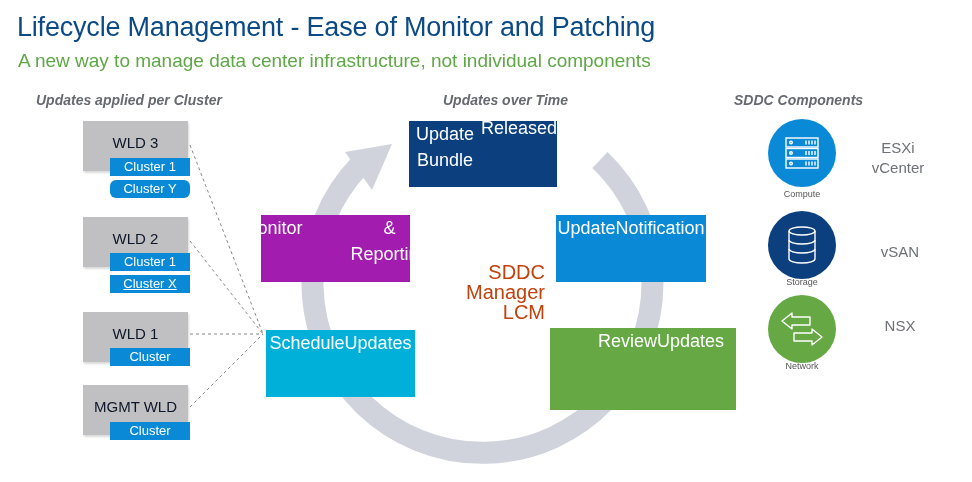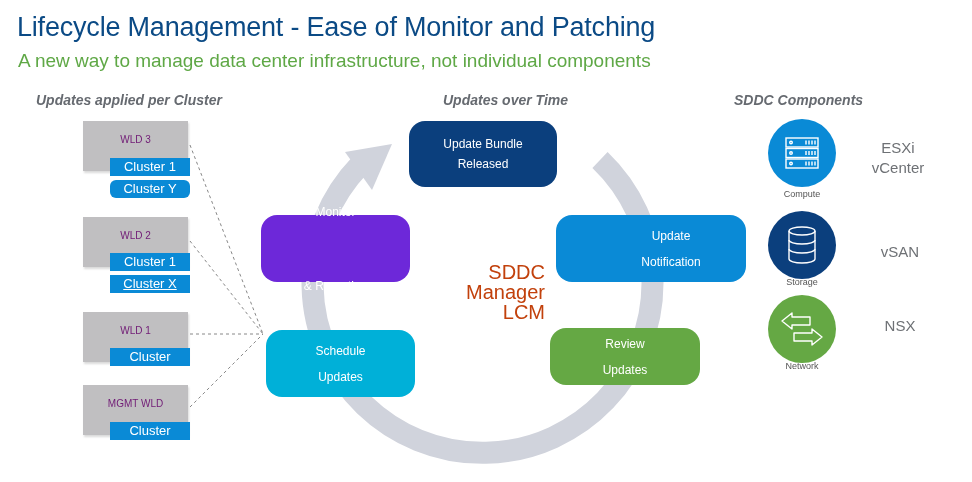--- a/index.html
+++ b/index.html
@@ -1,24 +1,24 @@
 <!DOCTYPE html>
 <html><head>
 <meta charset="utf-8">
 <style>
   html, body { margin: 0; padding: 0; }
   body { width: 972px; height: 482px; background: #ffffff; position: relative; overflow: hidden; font-family: "Liberation Sans", sans-serif; }
   .abs { position: absolute; }
   .title { left: 17px; top: 12px; font-size: 27px; color: #0b4a85; white-space: nowrap; letter-spacing: -0.2px; }
   .subtitle { left: 18px; top: 50px; font-size: 19px; color: #5fa846; white-space: nowrap; }
   .section-h { font-size: 14px; font-style: italic; font-weight: bold; color: #666a70; white-space: nowrap; }
-  .wld { background: #c0bfc1; color: #701a75; font-size: 10px; width: 105px; height: 50px; box-shadow: 1px 2px 2px rgba(0,0,0,0.15); }
+  .wld { background: #c0bfc1; color: #0f172a; font-size: 15px; width: 105px; height: 50px; box-shadow: 1px 2px 2px rgba(0,0,0,0.15); }
   .wld .lbl { position: absolute; left: 0; right: 0; top: 13px; text-align: center; }
   .cl { background: #0a8ad6; color: #ffffff; font-size: 13px; width: 80px; height: 18px; line-height: 18px; text-align: center; }
-  .step { border-radius: 16px; color: #fff; font-size: 12px; text-align: center; display: flex; flex-direction: column; justify-content: center; line-height: 26px; }
+  .step { border-radius: 0; color: #fff; font-size: 18px; text-align: center; display: flex; flex-direction: row; justify-content: center; line-height: 26px; }
   .center-lbl { color: #c2410c; font-size: 20px; text-align: right; line-height: 20px; }
   .comp-circle { width: 68px; height: 68px; border-radius: 50%; display: flex; align-items: center; justify-content: center; }
   .comp-cap { font-size: 9px; color: #555; text-align: center; width: 80px; }
   .comp-name { font-size: 15px; color: #6e7175; text-align: center; line-height: 20px; }
   svg.overlay { position: absolute; left: 0; top: 0; }
 </style>
 </head>
 <body>
 
 <svg class="overlay" width="972" height="482">
@@ -59,36 +59,36 @@
 </div>
 <div class="abs cl" style="left:110px;top:422px;">Cluster</div>
 
 <div class="abs section-h" style="left:443px;top:92px;">Updates over Time</div>
 
 <div class="abs step" style="left:409px;top:121px;width:148px;height:66px;background:#0b3f7d;">
   <div>Update Bundle</div>
   <div style="margin-top:-6px;">Released</div>
 </div>
 
-<div class="abs step" style="left:556px;top:215px;width:150px;height:67px;background:#0a8ad6;padding-left:40px;">
+<div class="abs step" style="left:556px;top:215px;width:150px;height:67px;background:#0a8ad6;">
   <div>Update</div>
   <div>Notification</div>
 </div>
 
-<div class="abs step" style="left:550px;top:328px;width:150px;height:57px;background:#65a844;">
+<div class="abs step" style="left:550px;top:328px;width:150px;height:82px;background:#65a844;padding-left:36px;">
   <div>Review</div>
   <div>Updates</div>
 </div>
 
 <div class="abs step" style="left:266px;top:330px;width:149px;height:67px;background:#00b0d8;">
   <div>Schedule</div>
   <div>Updates</div>
 </div>
 
-<div class="abs step" style="left:261px;top:215px;width:149px;height:67px;background:#6d28d9;gap:48px;">
+<div class="abs step" style="left:261px;top:215px;width:149px;height:67px;background:#a21caf;gap:48px;">
   <div>Monitor</div>
   <div>&amp; Reporting</div>
 </div>
 
 <div class="abs center-lbl" style="left:420px;top:262px;width:125px;">
   <div>SDDC Manager</div>
   <div>LCM</div>
 </div>
 
 <div class="abs section-h" style="left:734px;top:92px;">SDDC Components</div>

